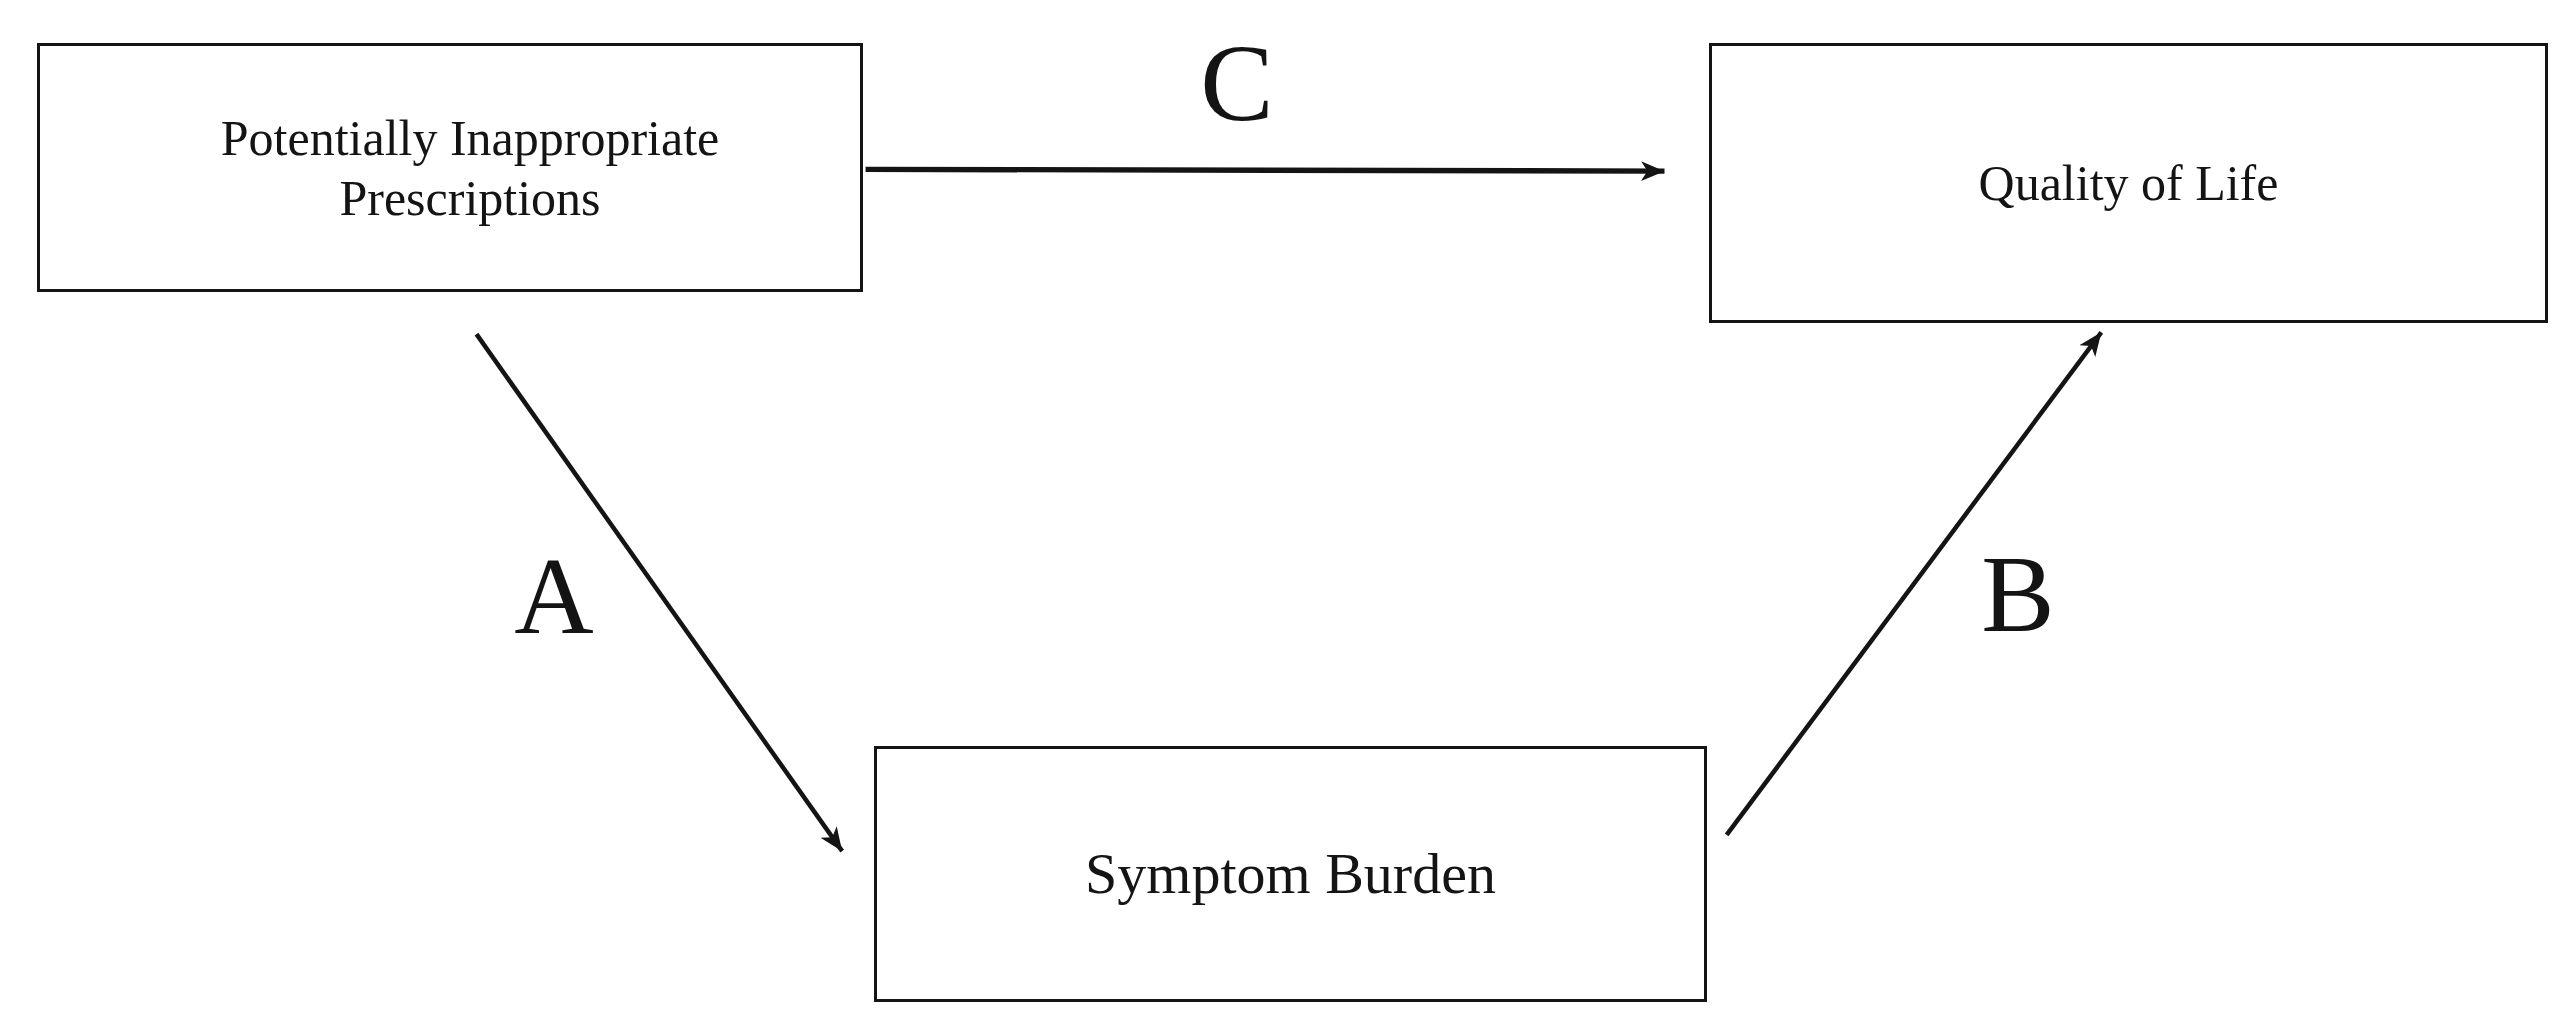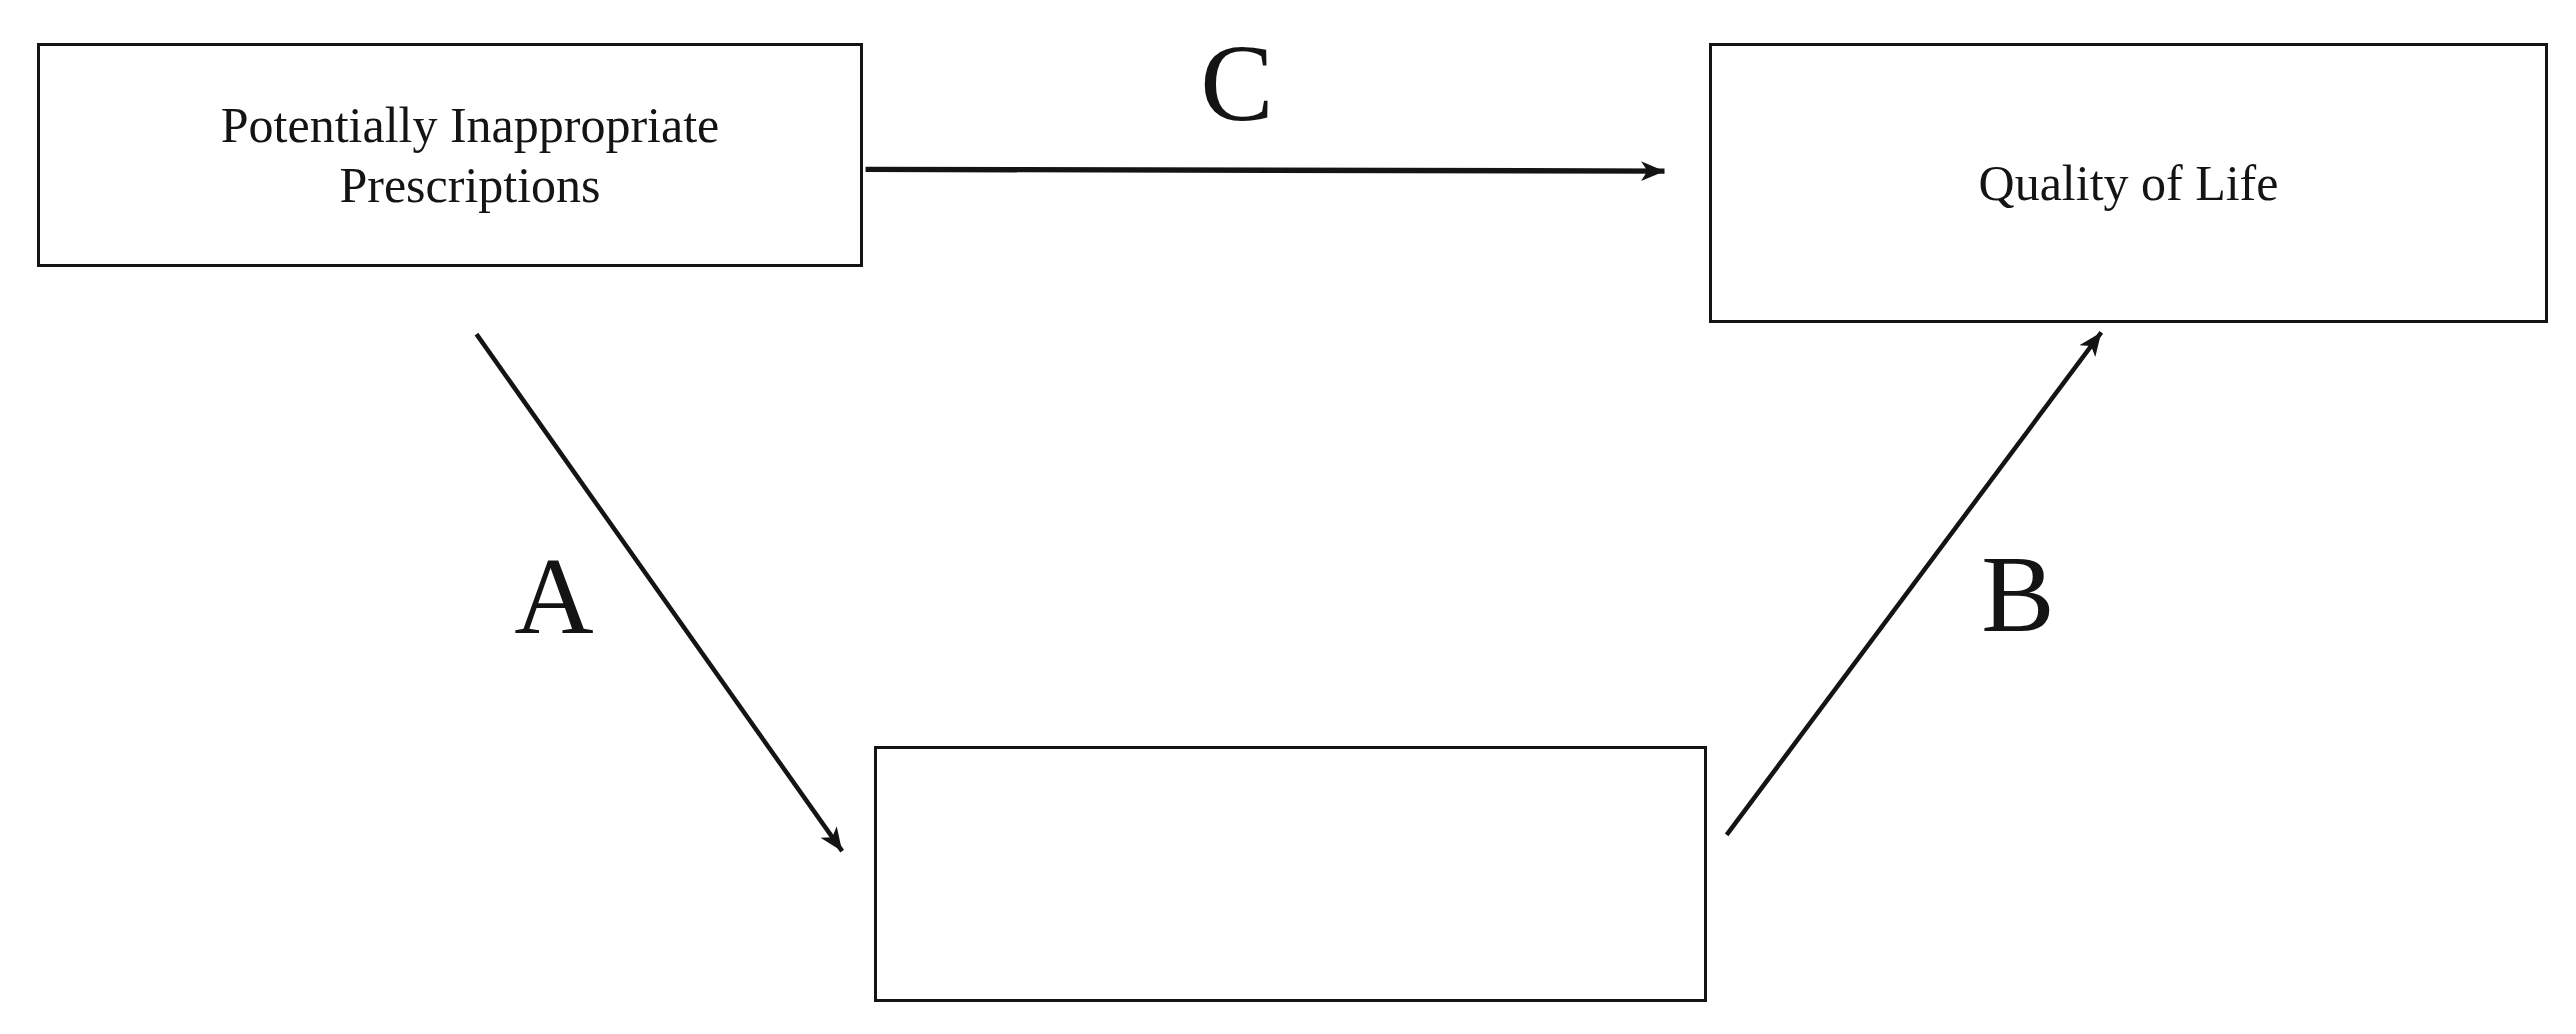--- a/index.html
+++ b/index.html
@@ -31,21 +31,21 @@
     display: flex;
     flex-direction: column;
     align-items: center;
     justify-content: center;
     text-align: center;
   }
   #node-pip {
     left: 37px;
     top: 43px;
     width: 826px;
-    height: 224px;
+    height: 249px;
     font-size: 50px;
     line-height: 1.2;
     padding-left: 40px;
   }
   #node-qol {
     left: 1709px;
     top: 43px;
     width: 839px;
     height: 280px;
     font-size: 50px;
@@ -96,20 +96,21 @@
   <div class="node" id="node-pip">
     <span class="node-label">Potentially Inappropriate</span>
     <span class="node-label">Prescriptions</span>
   </div>
 
   <div class="node" id="node-qol">
     <span class="node-label">Quality of Life</span>
   </div>
 
   <div class="node" id="node-sb">
+    <span class="node-label-main">Symptom Burden</span>
   </div>
 
   <div class="edge-label" id="edge-label-a">A</div>
   <div class="edge-label" id="edge-label-b">B</div>
   <div class="edge-label" id="edge-label-c">C</div>
 
 </div>
 
 
 </body></html>

